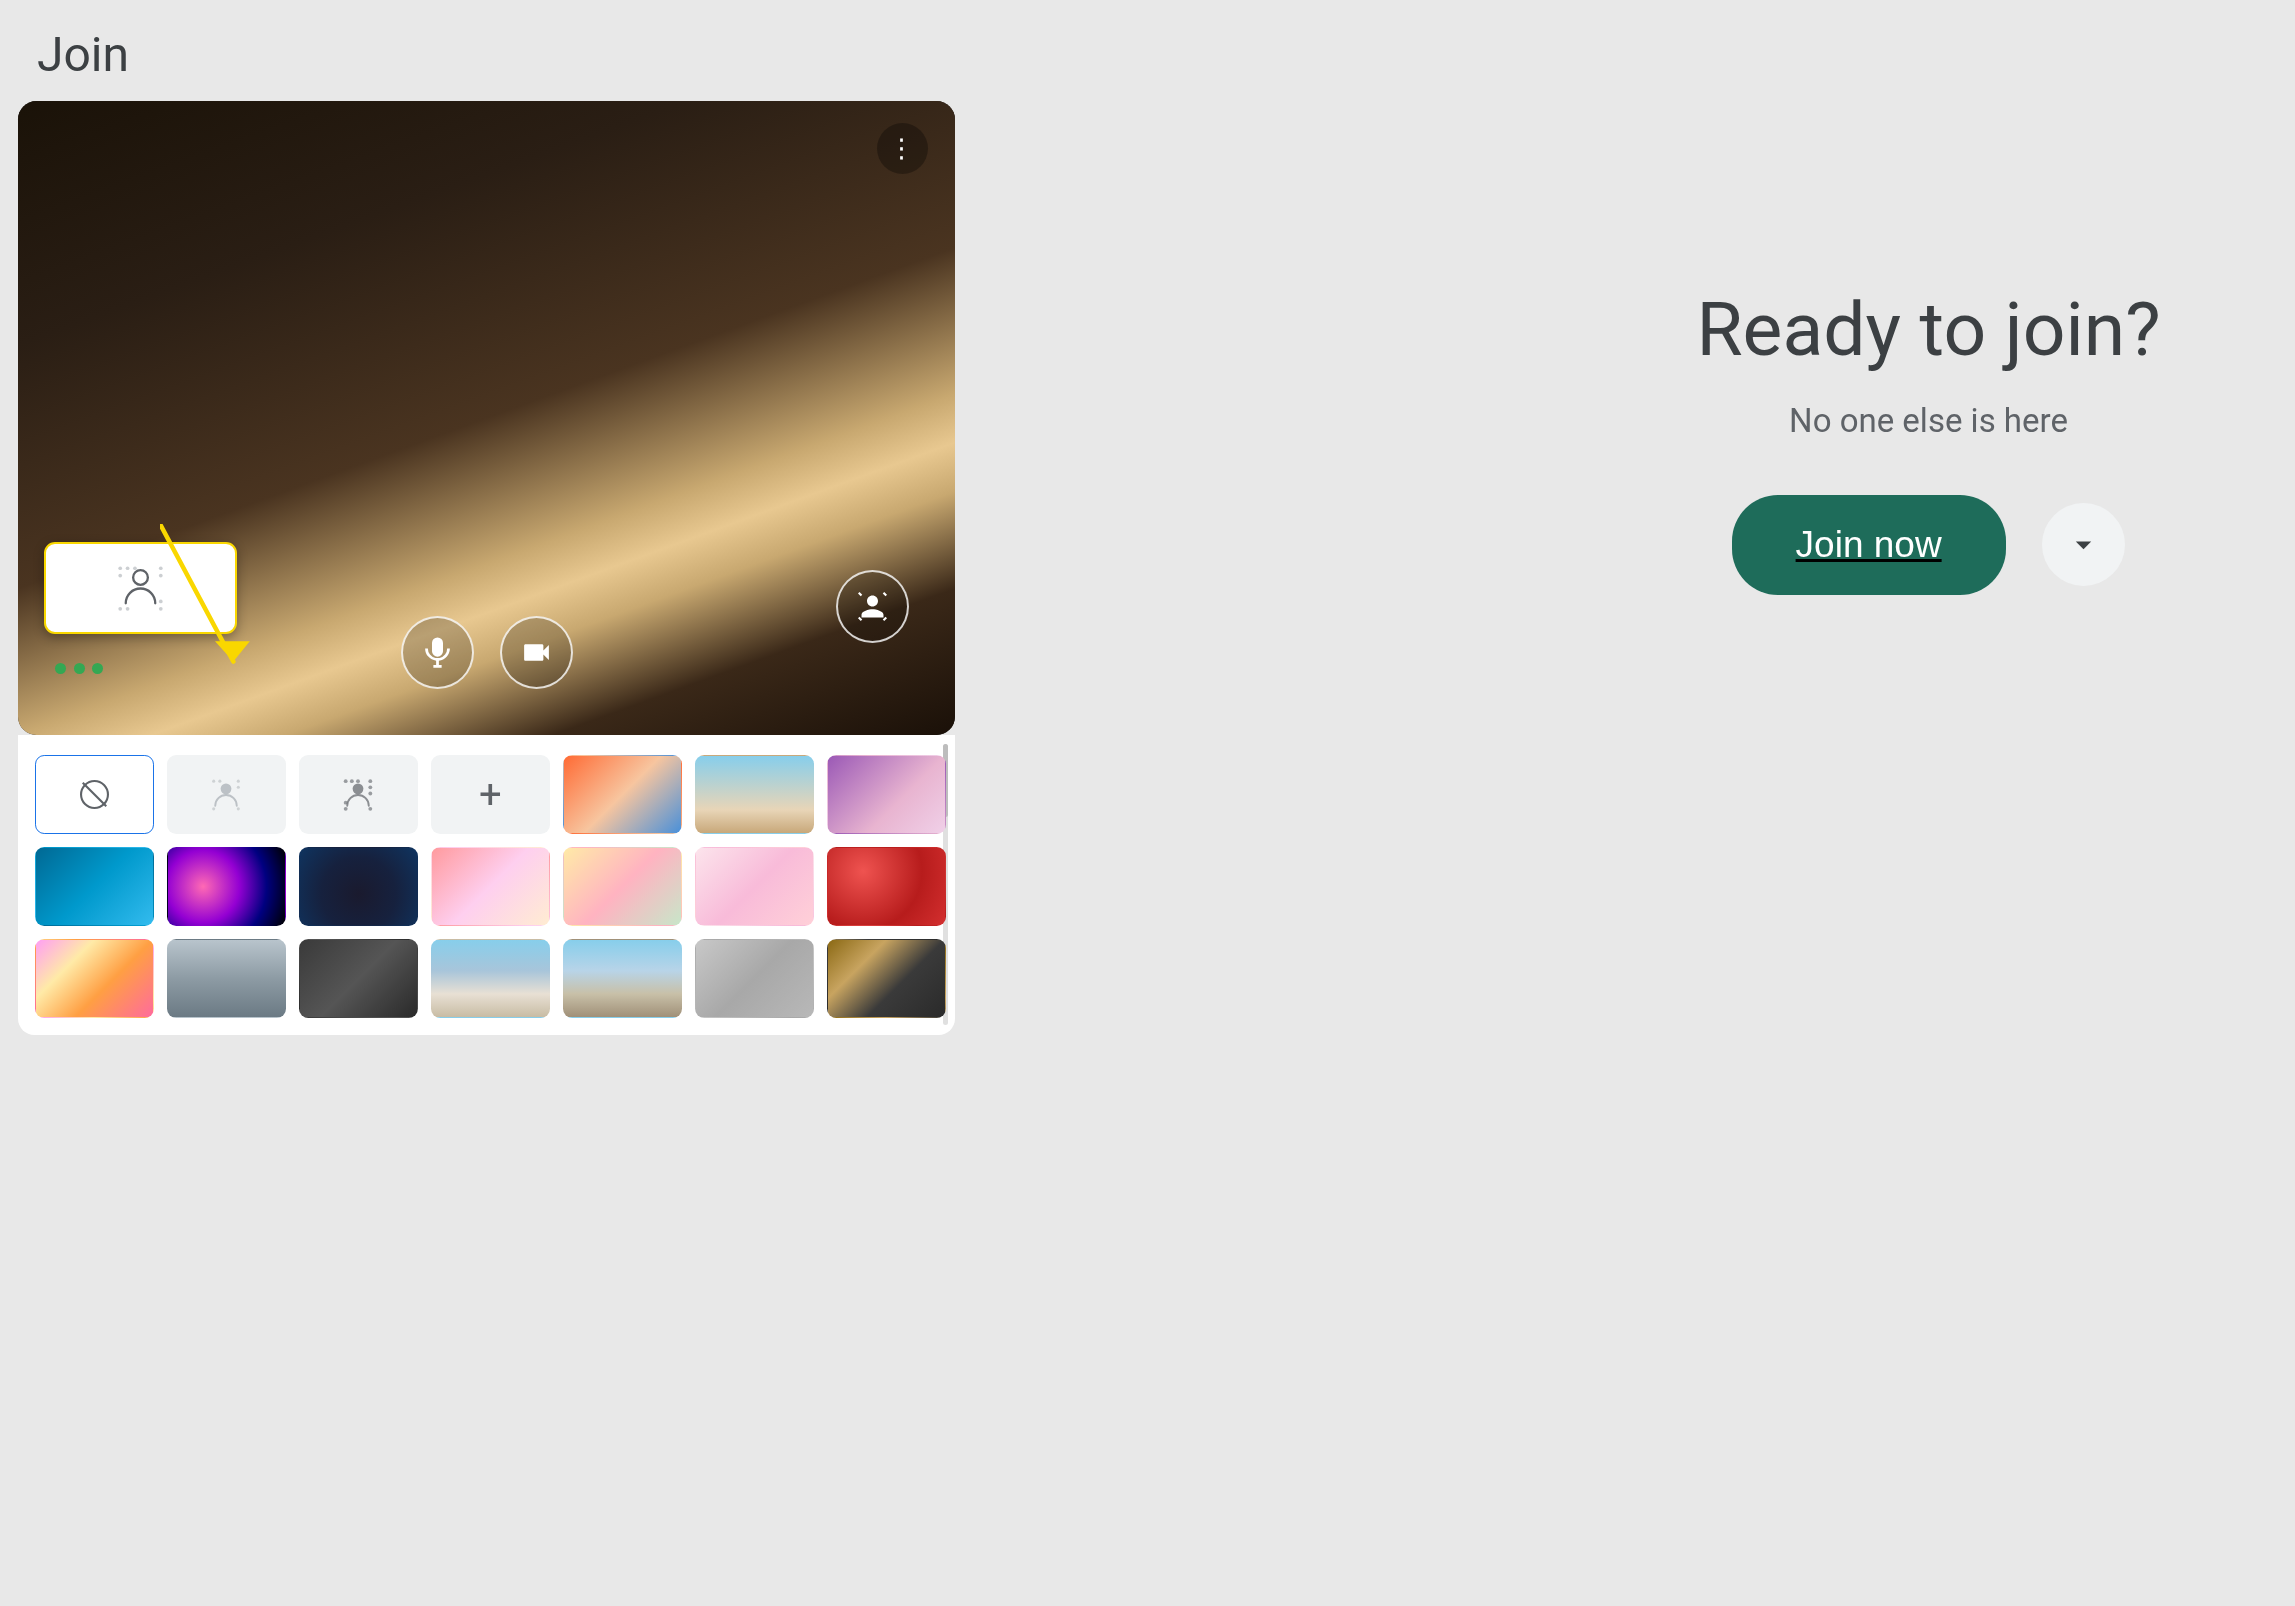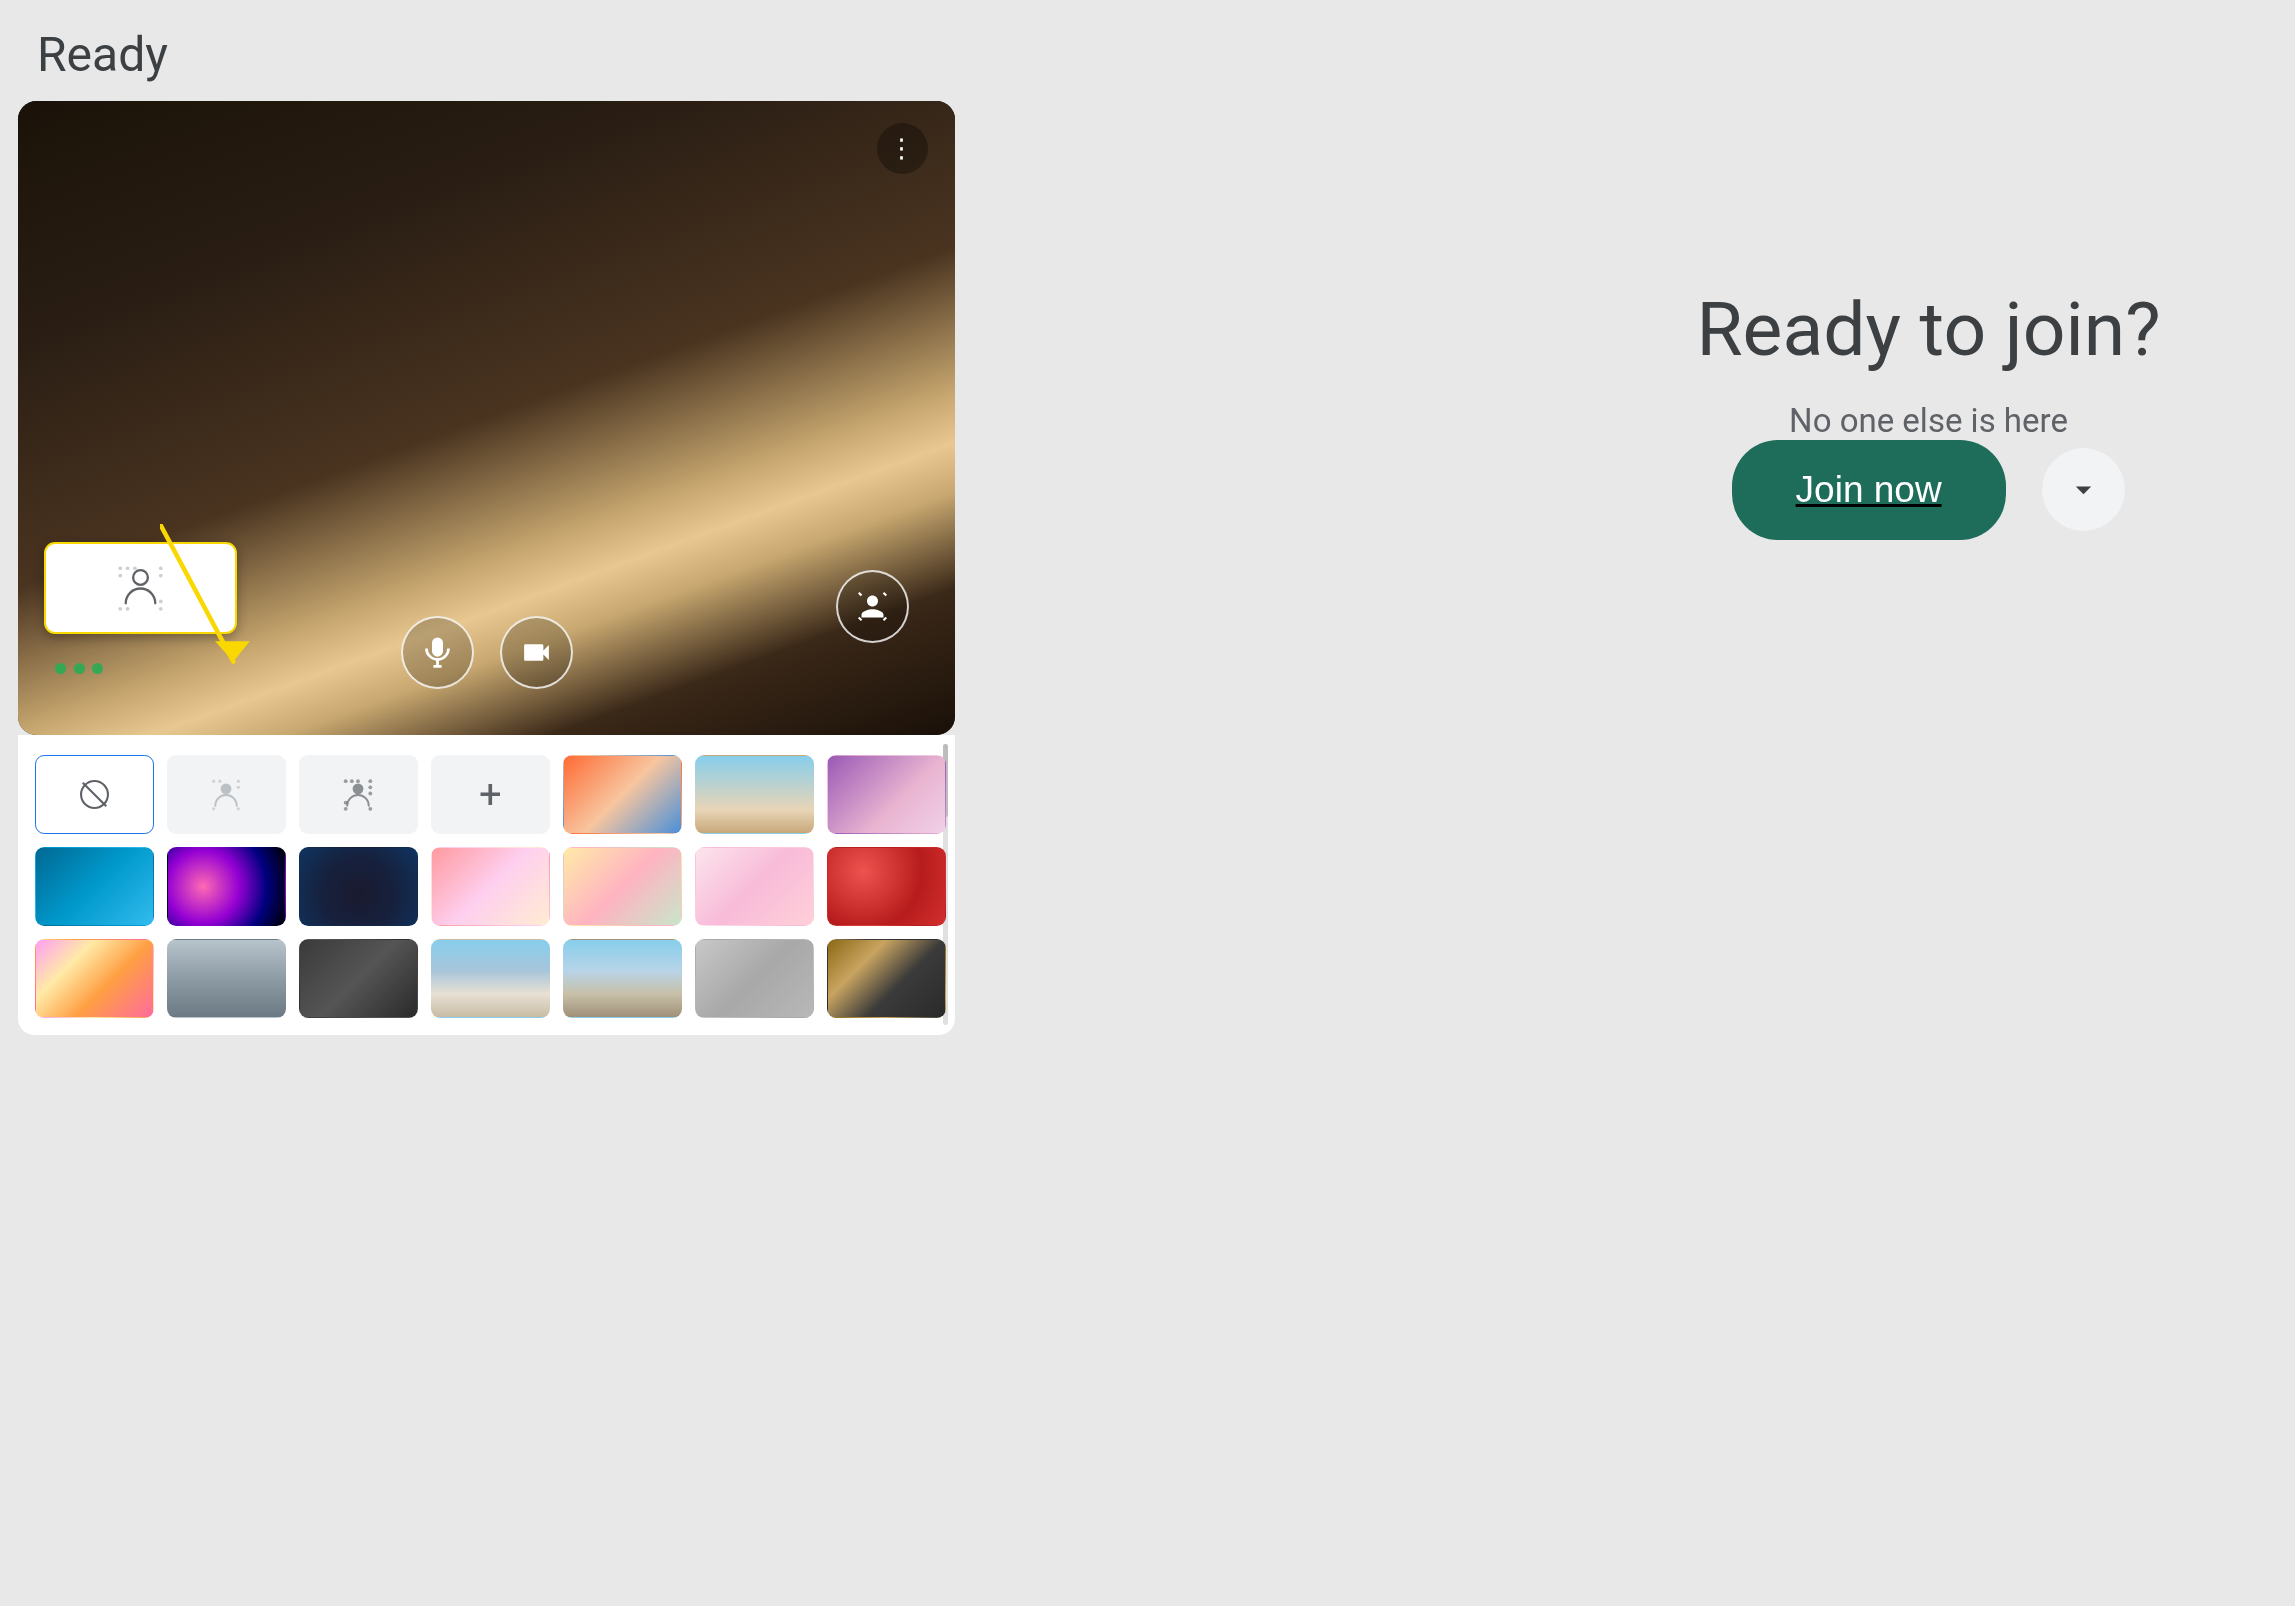--- a/index.html
+++ b/index.html
@@ -218,20 +218,21 @@
       font-size: 75px;
       color: #3c4043;
       font-weight: 400;
       margin-bottom: 27.5px;
       white-space: nowrap;
     }
 
     .no-one-text {
       font-size: 33px;
       color: #5f6368;
+      margin-bottom: 55px;
     }
 
     .join-now-btn {
       background: #1e6c5a;
       color: white;
       border: none;
       border-radius: 46px;
       padding: 29px 64px;
       font-size: 37px;
       font-weight: 500;
@@ -281,21 +282,21 @@
     .panel-scrollbar-thumb {
       width: 5.5px;
       height: 73px;
       background: #bdbdbd;
       border-radius: 2.8px;
     }
   </style>
 </head>
 <body>
 
-<div class="app-title">Ready</div>
+<div class="app-title">Join</div>
 
 <div style="position: absolute; top: 101px; left: 18.4px; width: 937px;">
 
   <div class="video-wrapper">
     <div class="room-bg"></div>
 
     <button class="more-options-btn">
       <span>⋮</span>
     </button>
 

